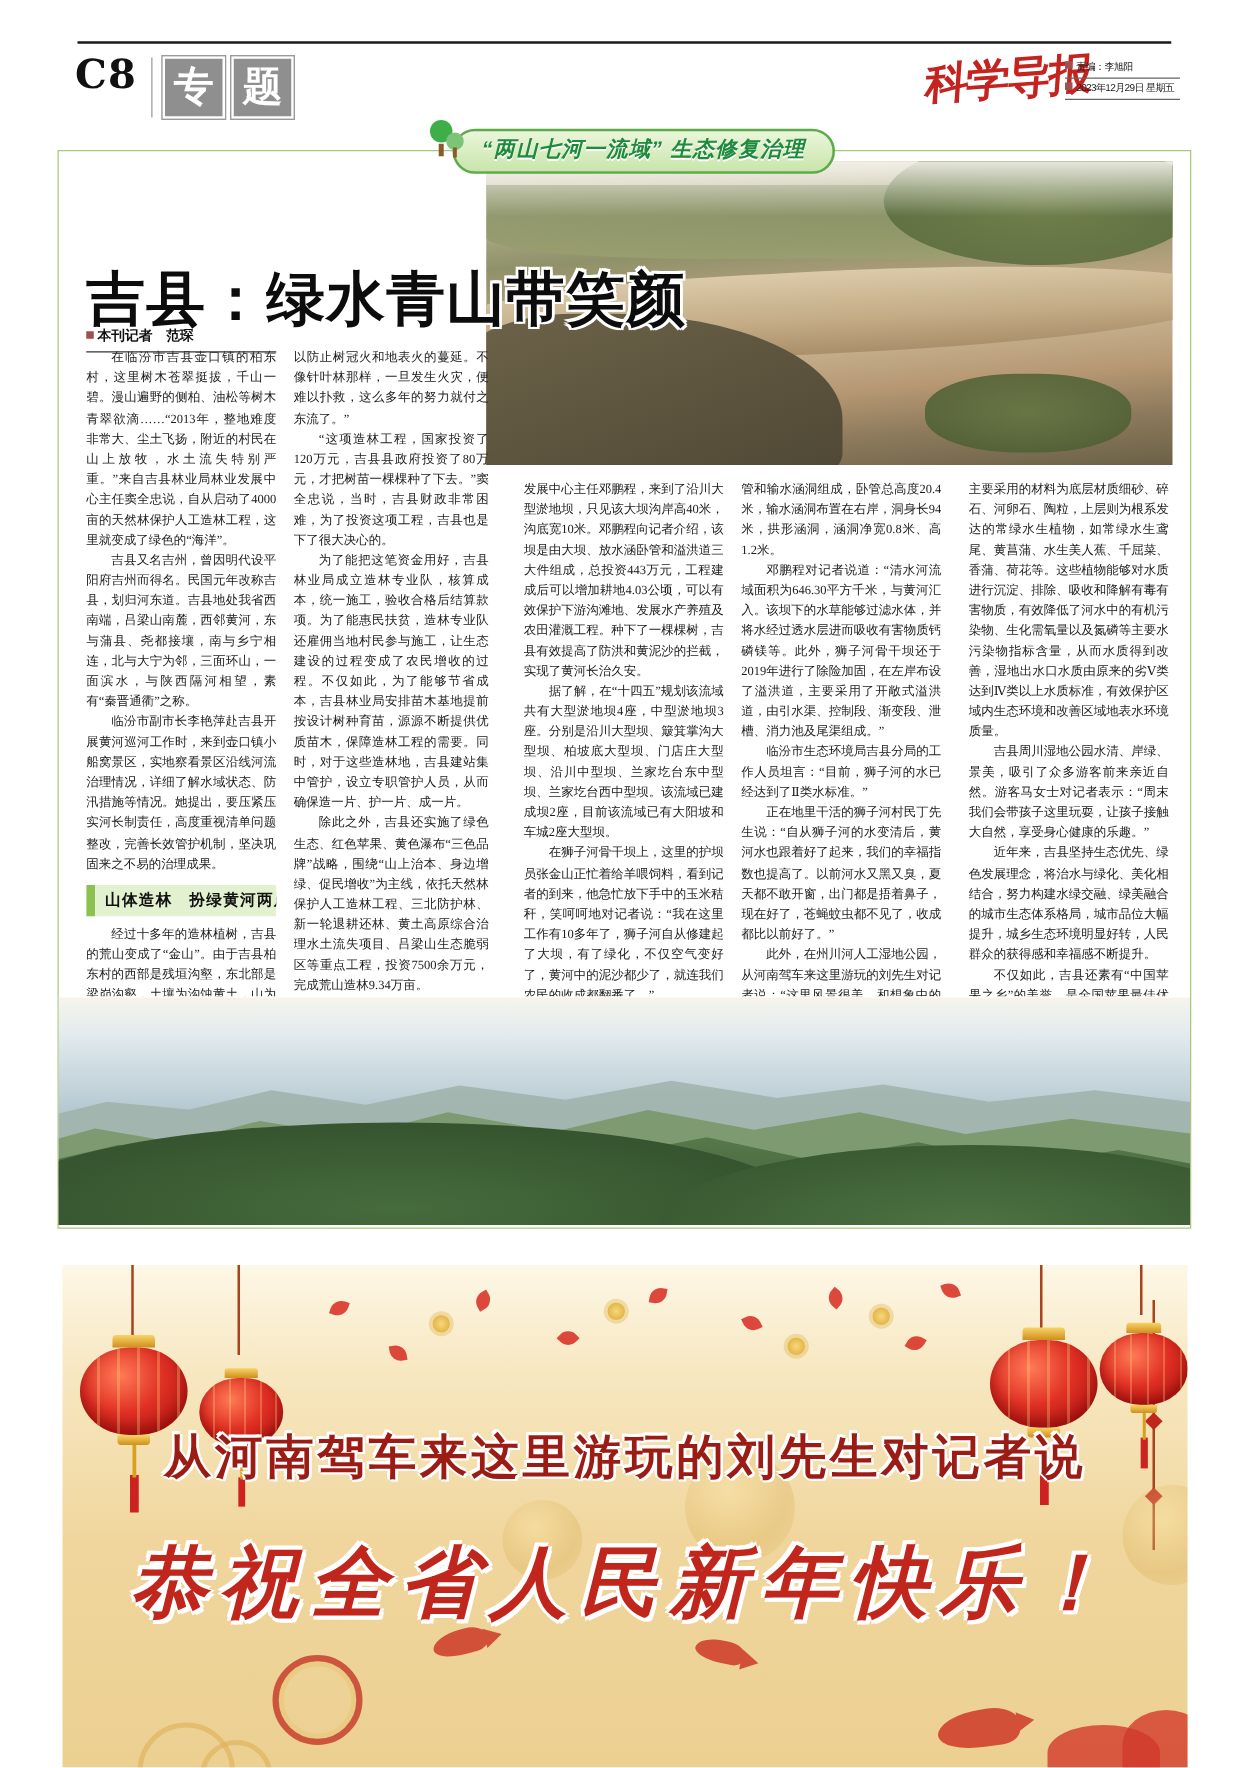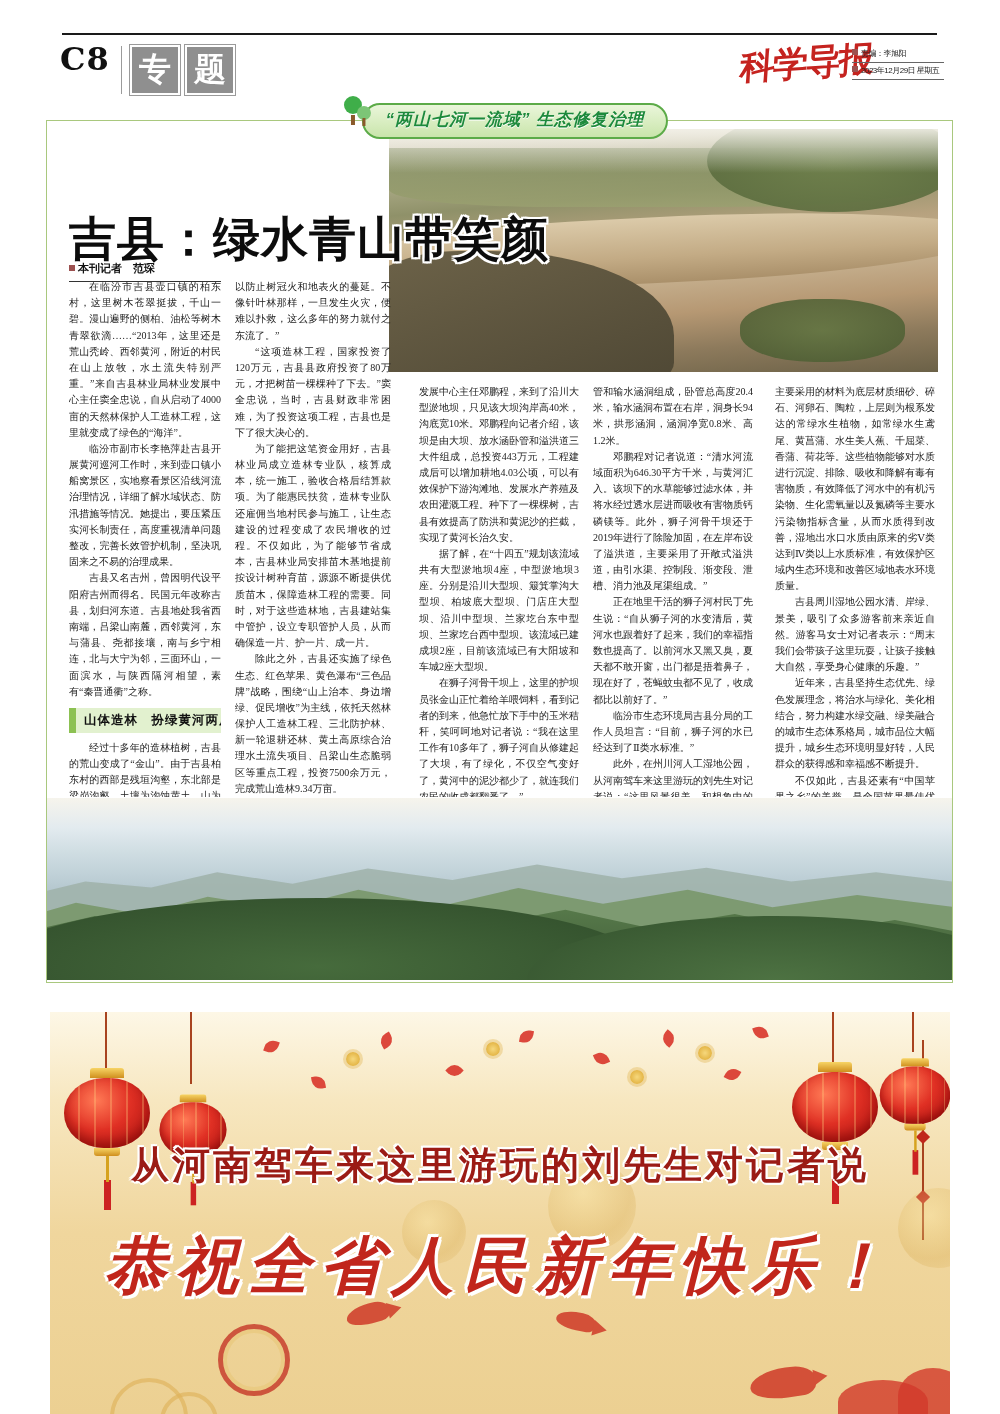--- a/index.html
+++ b/index.html
@@ -162,42 +162,42 @@
     <div class="pt-rock"></div>
     <div class="pt-green1"></div>
     <div class="pt-green2"></div>
     <div class="pt-haze"></div>
   </div>
 
   <h1 class="headline">吉县：绿水青山带笑颜</h1>
   <div class="byline"><span class="sq"></span><span>本刊记者　范琛</span></div>
 
   <div class="col" id="col0">
-      <p>在临汾市吉县壶口镇的柏东村，这里树木苍翠挺拔，千山一碧。漫山遍野的侧柏、油松等树木青翠欲滴……“2013年，这里还是荒山秃岭、西邻黄河，附近的村民在山上放牧，水土流失特别严重。”来自吉县林业局林业发展中心主任窦全忠说，自从启动了4000亩的天然林保护人工造林工程，这里就变成了绿色的“海洋”。</p>
+      <p>在临汾市吉县壶口镇的柏东村，这里树木苍翠挺拔，千山一碧。漫山遍野的侧柏、油松等树木青翠欲滴……“2013年，整地难度非常大、尘土飞扬，附近的村民在山上放牧，水土流失特别严重。”来自吉县林业局林业发展中心主任窦全忠说，自从启动了4000亩的天然林保护人工造林工程，这里就变成了绿色的“海洋”。</p>
+      <p>吉县又名吉州，曾因明代设平阳府吉州而得名。民国元年改称吉县，划归河东道。吉县地处我省西南端，吕梁山南麓，西邻黄河，东与蒲县、尧都接壤，南与乡宁相连，北与大宁为邻，三面环山，一面滨水，与陕西隔河相望，素有“秦晋通衢”之称。</p>
       <p>临汾市副市长李艳萍赴吉县开展黄河巡河工作时，来到壶口镇小船窝景区，实地察看景区沿线河流治理情况，详细了解水域状态、防汛措施等情况。她提出，要压紧压实河长制责任，高度重视清单问题整改，完善长效管护机制，坚决巩固来之不易的治理成果。</p>
-      <p>吉县又名吉州，曾因明代设平阳府吉州而得名。民国元年改称吉县，划归河东道。吉县地处我省西南端，吕梁山南麓，西邻黄河，东与蒲县、尧都接壤，南与乡宁相连，北与大宁为邻，三面环山，一面滨水，与陕西隔河相望，素有“秦晋通衢”之称。</p>
       <h3 class="subhead">山体造林　扮绿黄河两岸</h3>
       <p>经过十多年的造林植树，吉县的荒山变成了“金山”。由于吉县柏东村的西部是残垣沟壑，东北部是梁峁沟壑，土壤为沟蚀黄土，山为石质山，并且土地贫瘠，立地条件差，整地难度非常大。为了让荒山“活起来”，吉县林县局造林队选用了附近的石块垒出了一个直径为80—100cm的小石坑，并就近取沙壤土填坑。由于这里常年干旱，无法种树，造林队等夏季7-8月份雨季来临时集中造林，对于成活率不高的地块，再进行填补种植。就这样日复一日、年复一年，一个个小坑垒起来，种下了一棵棵树。</p>
     </div>
   <div class="col" id="col1">
       <p class="cont">以防止树冠火和地表火的蔓延。不像针叶林那样，一旦发生火灾，便难以扑救，这么多年的努力就付之东流了。”</p>
       <p>“这项造林工程，国家投资了120万元，吉县县政府投资了80万元，才把树苗一棵棵种了下去。”窦全忠说，当时，吉县财政非常困难，为了投资这项工程，吉县也是下了很大决心的。</p>
       <p>为了能把这笔资金用好，吉县林业局成立造林专业队，核算成本，统一施工，验收合格后结算款项。为了能惠民扶贫，造林专业队还雇佣当地村民参与施工，让生态建设的过程变成了农民增收的过程。不仅如此，为了能够节省成本，吉县林业局安排苗木基地提前按设计树种育苗，源源不断提供优质苗木，保障造林工程的需要。同时，对于这些造林地，吉县建站集中管护，设立专职管护人员，从而确保造一片、护一片、成一片。</p>
       <p>除此之外，吉县还实施了绿色生态、红色苹果、黄色瀑布“三色品牌”战略，围绕“山上治本、身边增绿、促民增收”为主线，依托天然林保护人工造林工程、三北防护林、新一轮退耕还林、黄土高原综合治理水土流失项目、吕梁山生态脆弱区等重点工程，投资7500余万元，完成荒山造林9.34万亩。</p>
     </div>
   <div class="col" id="col2">
       <p class="cont">发展中心主任邓鹏程，来到了沿川大型淤地坝，只见该大坝沟岸高40米，沟底宽10米。邓鹏程向记者介绍，该坝是由大坝、放水涵卧管和溢洪道三大件组成，总投资443万元，工程建成后可以增加耕地4.03公顷，可以有效保护下游沟滩地、发展水产养殖及农田灌溉工程。种下了一棵棵树，吉县有效提高了防洪和黄泥沙的拦截，实现了黄河长治久安。</p>
       <p>据了解，在“十四五”规划该流域共有大型淤地坝4座，中型淤地坝3座。分别是沿川大型坝、簸箕掌沟大型坝、柏坡底大型坝、门店庄大型坝、沿川中型坝、兰家圪台东中型坝、兰家圪台西中型坝。该流域已建成坝2座，目前该流域已有大阳坡和车城2座大型坝。</p>
       <p>在狮子河骨干坝上，这里的护坝员张金山正忙着给羊喂饲料，看到记者的到来，他急忙放下手中的玉米秸秆，笑呵呵地对记者说：“我在这里工作有10多年了，狮子河自从修建起了大坝，有了绿化，不仅空气变好了，黄河中的泥沙都少了，就连我们农民的收成都翻番了。”</p>
     </div>
   <div class="col" id="col3">
       <p class="cont">管和输水涵洞组成，卧管总高度20.4米，输水涵洞布置在右岸，洞身长94米，拱形涵洞，涵洞净宽0.8米、高1.2米。</p>
       <p>邓鹏程对记者说道：“清水河流域面积为646.30平方千米，与黄河汇入。该坝下的水草能够过滤水体，并将水经过透水层进而吸收有害物质钙磷镁等。此外，狮子河骨干坝还于2019年进行了除险加固，在左岸布设了溢洪道，主要采用了开敞式溢洪道，由引水渠、控制段、渐变段、泄槽、消力池及尾渠组成。”</p>
+      <p>临汾市生态环境局吉县分局的工作人员坦言：“目前，狮子河的水已经达到了Ⅱ类水标准。”</p>
       <p>正在地里干活的狮子河村民丁先生说：“自从狮子河的水变清后，黄河水也跟着好了起来，我们的幸福指数也提高了。以前河水又黑又臭，夏天都不敢开窗，出门都是捂着鼻子，现在好了，苍蝇蚊虫都不见了，收成都比以前好了。”</p>
-      <p>临汾市生态环境局吉县分局的工作人员坦言：“目前，狮子河的水已经达到了Ⅱ类水标准。”</p>
       <p>此外，在州川河人工湿地公园，从河南驾车来这里游玩的刘先生对记者说：“这里风景很美，和想象中的不太一样。我和家人们来到这里，就是为了一睹黄河风采。”</p>
     </div>
   <div class="col" id="col4">
       <p class="cont">主要采用的材料为底层材质细砂、碎石、河卵石、陶粒，上层则为根系发达的常绿水生植物，如常绿水生鸢尾、黄菖蒲、水生美人蕉、千屈菜、香蒲、荷花等。这些植物能够对水质进行沉淀、排除、吸收和降解有毒有害物质，有效降低了河水中的有机污染物、生化需氧量以及氮磷等主要水污染物指标含量，从而水质得到改善，湿地出水口水质由原来的劣Ⅴ类达到Ⅳ类以上水质标准，有效保护区域内生态环境和改善区域地表水环境质量。</p>
       <p>吉县周川湿地公园水清、岸绿、景美，吸引了众多游客前来亲近自然。游客马女士对记者表示：“周末我们会带孩子这里玩耍，让孩子接触大自然，享受身心健康的乐趣。”</p>
       <p>近年来，吉县坚持生态优先、绿色发展理念，将治水与绿化、美化相结合，努力构建水绿交融、绿美融合的城市生态体系格局，城市品位大幅提升，城乡生态环境明显好转，人民群众的获得感和幸福感不断提升。</p>
       <p>不仅如此，吉县还素有“中国苹果之乡”的美誉，是全国苹果最佳优生区之一，苹果产业是吉县的主导产业、富民产业。为了提升优势产业的增长极，吉县从苹果赏花、采摘、研学、衍生产品开发等全链条入手，苹果酒、苹果花茶等系列旅游产品，通过电商平台销往全国各地。同时，吉县还进一步织密网点，建成了桑峨牡丹园、祖庄生态园、人祖山生态药茶基地等一大批乡村旅游点。</p>
     </div>
 
   <div class="photo-main">

